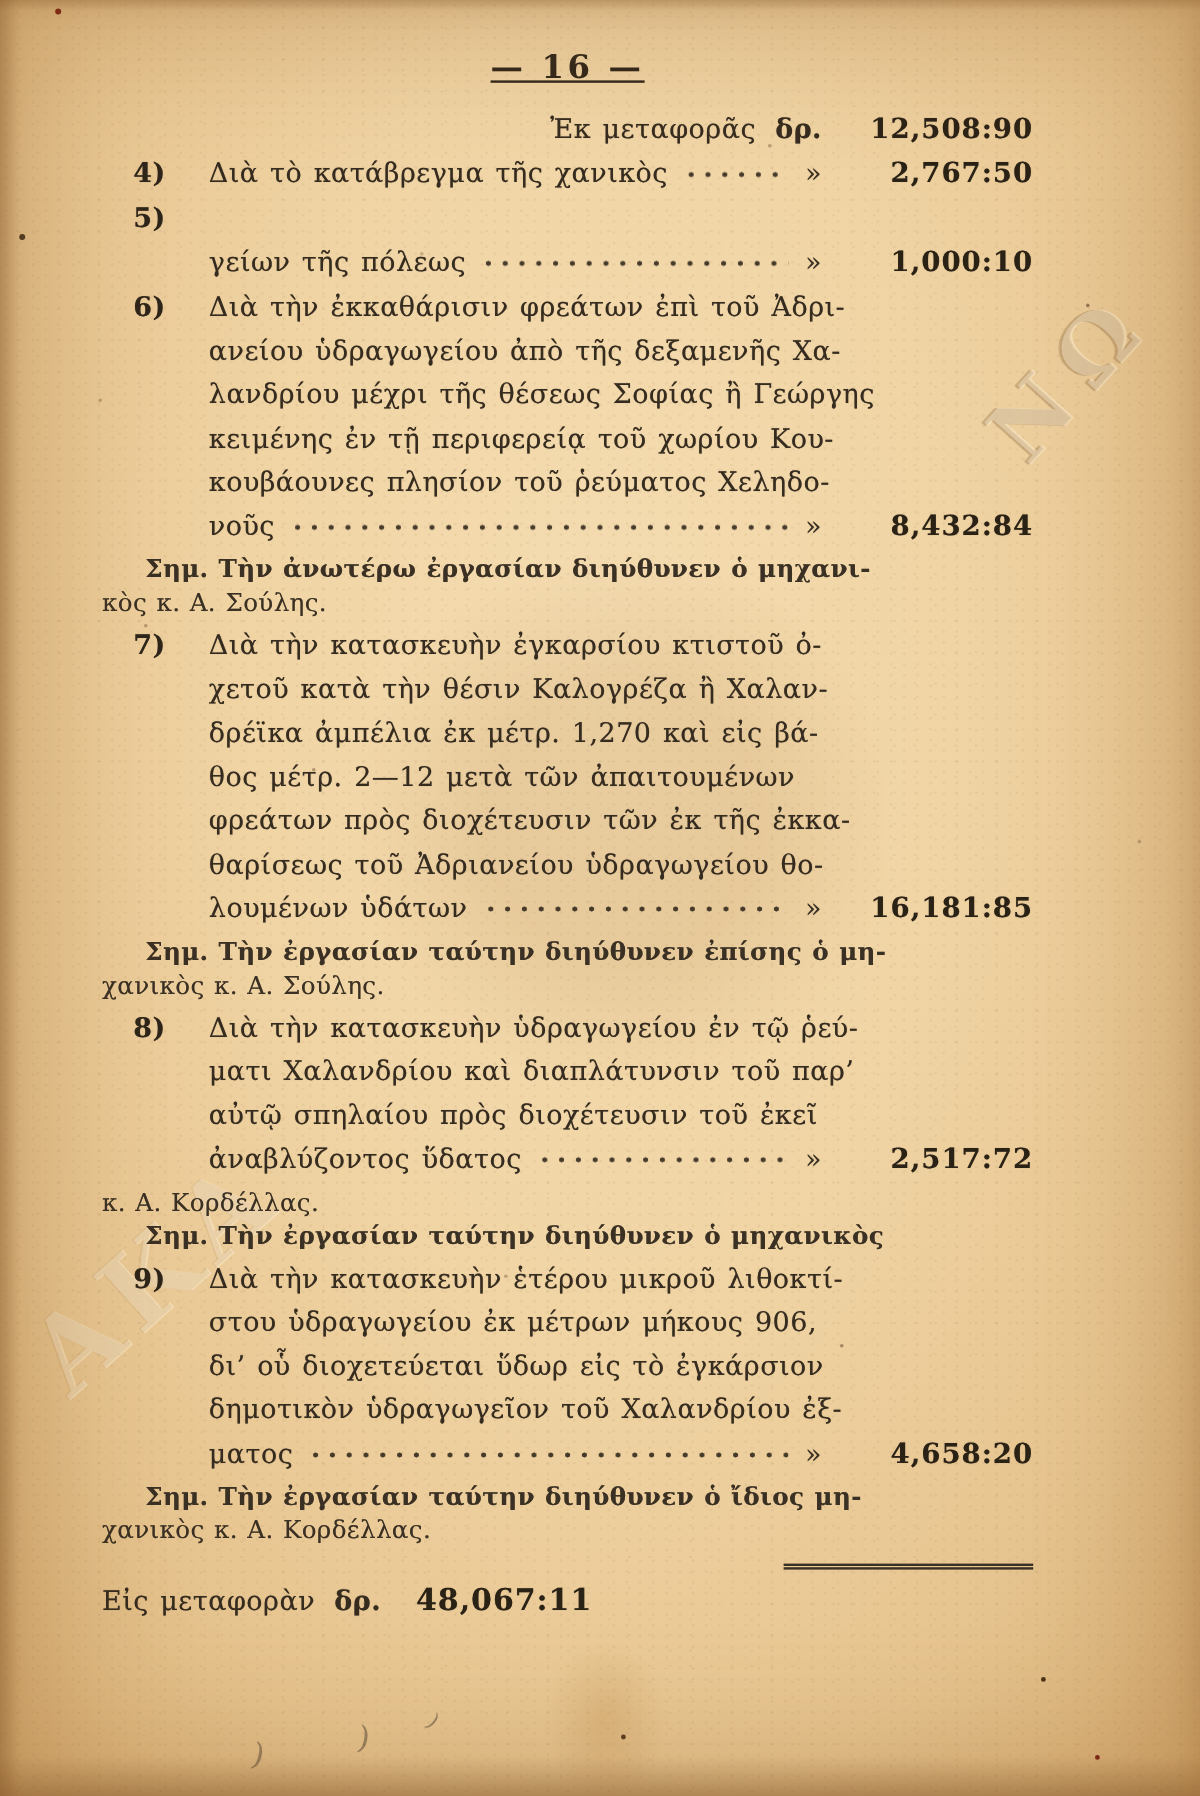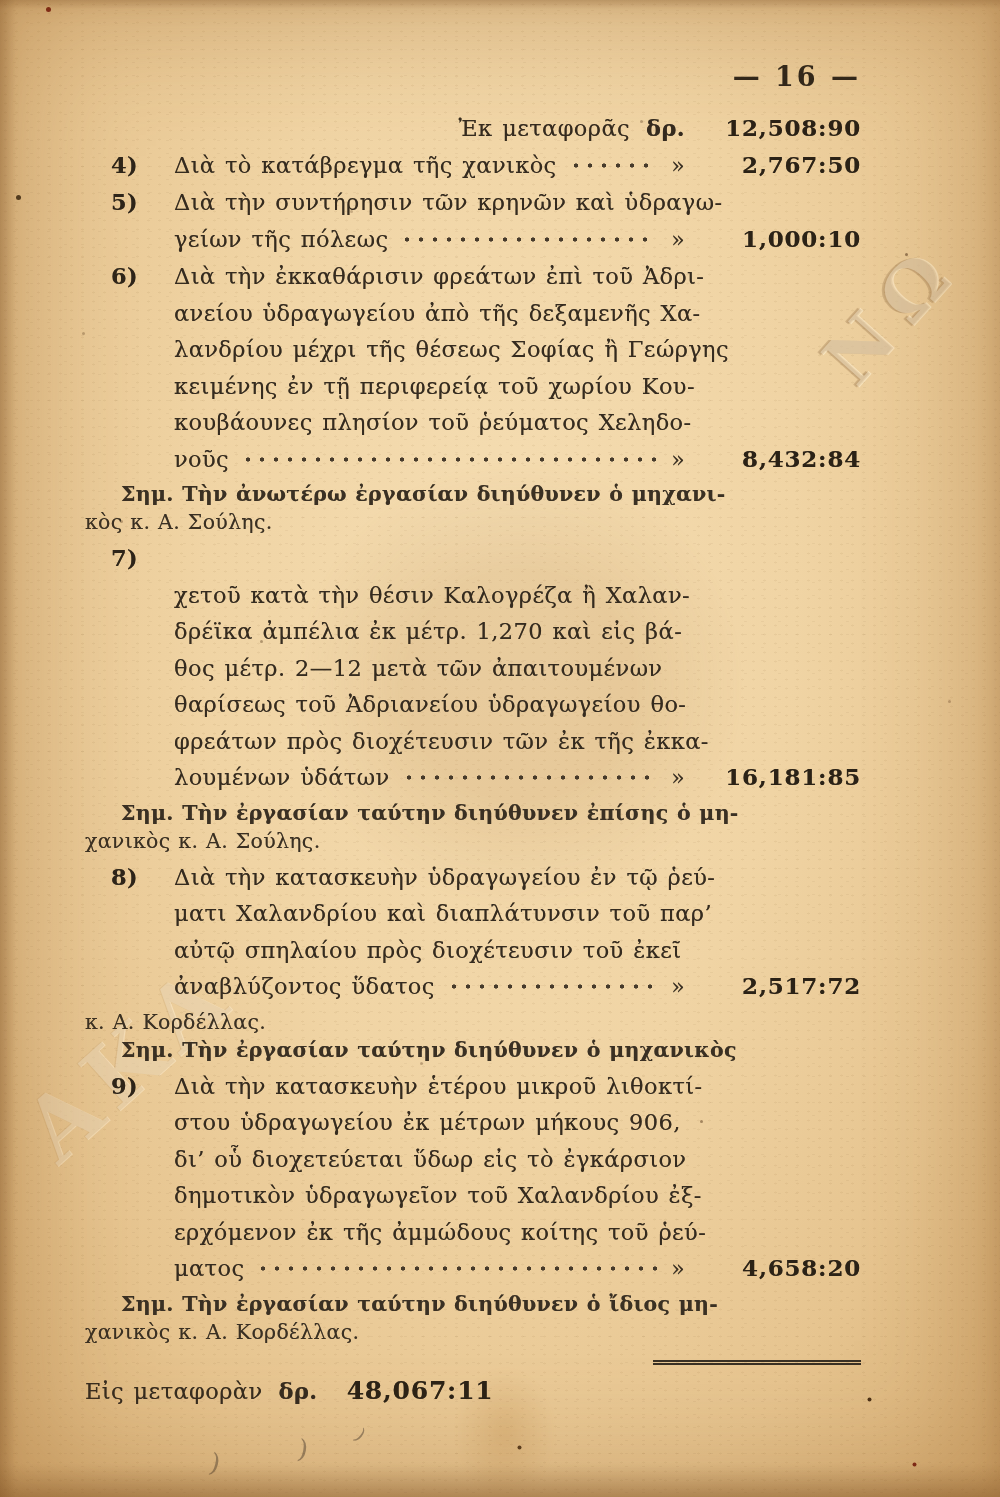--- a/index.html
+++ b/index.html
@@ -43,22 +43,22 @@
       640px 120px 0 0 rgba(100,70,40,.4), 120px 520px 0 0 rgba(100,70,40,.4),
       420px 1062px 0 0 rgba(100,70,40,.35), 82px 332px 0 0 rgba(100,70,40,.35),
       948px 700px 0 0 rgba(100,70,40,.35), 350px 210px 0 0 rgba(100,70,40,.3);}
   .pencil{position:absolute;color:rgba(85,72,58,.55);font-size:26px;pointer-events:none;}
   .p1{left:210px;top:1448px;transform:rotate(14deg);}
   .p2{left:298px;top:1434px;transform:rotate(10deg);}
   .p3{left:357px;top:1424px;transform:rotate(40deg);font-size:18px;}
 
   .content{position:absolute;left:85px;top:0;width:776px;}
 
-  .page-head{padding-top:58px;text-align:right;font-weight:700;font-size:27px;
-    letter-spacing:3px;color:#2e251a;line-height:38px;}
+  .page-head{padding-top:38px;text-align:center;font-weight:700;font-size:27px;
+    letter-spacing:3px;color:#2e251a;line-height:38px;text-decoration:underline;}
 
   .row{display:flex;align-items:baseline;line-height:36.5px;font-size:22.5px;
     letter-spacing:0.4px;word-spacing:2px;color:#352b1f;
     text-shadow:0 0 0.6px rgba(53,43,31,.55);}
   .row .num{flex:none;width:63px;padding-left:26px;box-sizing:content-box;font-weight:700;color:#2e251a;}
   .row.cont{padding-left:89px;}
   .row .txt{flex:none;}
   .leader{flex:1;align-self:center;height:5px;margin:0 8px 0 10px;
     background-image:radial-gradient(circle, rgba(52,42,30,.9) 1.9px, transparent 2.3px);
     background-size:14px 5px;background-repeat:repeat-x;background-position:2px 50%;}
@@ -107,21 +107,20 @@
     <div class="row body first">
       <span class="num">4)</span>
       <span class="txt">Διὰ τὸ κατάβρεγμα τῆς χανικὸς</span>
       <span class="leader"></span>
       <span class="ditto">»</span>
       <span class="amt">2,767:50</span>
     </div>
 
     <div class="row body first">
       <span class="num">5)</span>
-      <span class="txt">Διὰ τὴν συντήρησιν τῶν κρηνῶν καὶ ὑδραγω-</span>
     </div>
     <div class="row body cont">
       <span class="txt">γείων τῆς πόλεως</span>
       <span class="leader"></span>
       <span class="ditto">»</span>
       <span class="amt">1,000:10</span>
     </div>
 
     <div class="row body first">
       <span class="num">6)</span>
@@ -145,35 +144,36 @@
       <span class="ditto">»</span>
       <span class="amt">8,432:84</span>
     </div>
     <div class="note">
       <div class="note-line l1">Σημ. Τὴν ἀνωτέρω ἐργασίαν διηύθυνεν ὁ μηχανι-</div>
       <div class="note-line l2">κὸς κ. Α. Σούλης.</div>
     </div>
 
     <div class="row body first">
       <span class="num">7)</span>
+      <span class="txt">Διὰ τὴν κατασκευὴν ἐγκαρσίου κτιστοῦ ὀ-</span>
     </div>
     <div class="row body cont">
       <span class="txt">χετοῦ κατὰ τὴν θέσιν Καλογρέζα ἢ Χαλαν-</span>
     </div>
     <div class="row body cont">
       <span class="txt">δρέϊκα ἀμπέλια ἐκ μέτρ. 1,270 καὶ εἰς βά-</span>
     </div>
     <div class="row body cont">
       <span class="txt">θος μέτρ. 2—12 μετὰ τῶν ἀπαιτουμένων</span>
     </div>
     <div class="row body cont">
+      <span class="txt">φρεάτων πρὸς διοχέτευσιν τῶν ἐκ τῆς ἐκκα-</span>
+    </div>
+    <div class="row body cont">
       <span class="txt">θαρίσεως τοῦ Ἀδριανείου ὑδραγωγείου θο-</span>
-    </div>
-    <div class="row body cont">
-      <span class="txt">φρεάτων πρὸς διοχέτευσιν τῶν ἐκ τῆς ἐκκα-</span>
     </div>
     <div class="row body cont">
       <span class="txt">λουμένων ὑδάτων</span>
       <span class="leader"></span>
       <span class="ditto">»</span>
       <span class="amt">16,181:85</span>
     </div>
     <div class="note">
       <div class="note-line l1">Σημ. Τὴν ἐργασίαν ταύτην διηύθυνεν ἐπίσης ὁ μη-</div>
       <div class="note-line l2">χανικὸς κ. Α. Σούλης.</div>
@@ -205,23 +205,20 @@
       <span class="txt">Διὰ τὴν κατασκευὴν ἑτέρου μικροῦ λιθοκτί-</span>
     </div>
     <div class="row body cont">
       <span class="txt">στου ὑδραγωγείου ἐκ μέτρων μήκους 906,</span>
     </div>
     <div class="row body cont">
       <span class="txt">δι’ οὗ διοχετεύεται ὕδωρ εἰς τὸ ἐγκάρσιον</span>
     </div>
     <div class="row body cont">
       <span class="txt">δημοτικὸν ὑδραγωγεῖον τοῦ Χαλανδρίου ἐξ-</span>
-    </div>
-    <div class="row body cont">
-      <span class="txt">ερχόμενον ἐκ τῆς ἀμμώδους κοίτης τοῦ ῥεύ-</span>
     </div>
     <div class="row body cont">
       <span class="txt">ματος</span>
       <span class="leader"></span>
       <span class="ditto">»</span>
       <span class="amt">4,658:20</span>
     </div>
     <div class="note">
       <div class="note-line l1">Σημ. Τὴν ἐργασίαν ταύτην διηύθυνεν ὁ ἴδιος μη-</div>
       <div class="note-line l2">χανικὸς κ. Α. Κορδέλλας.</div>

